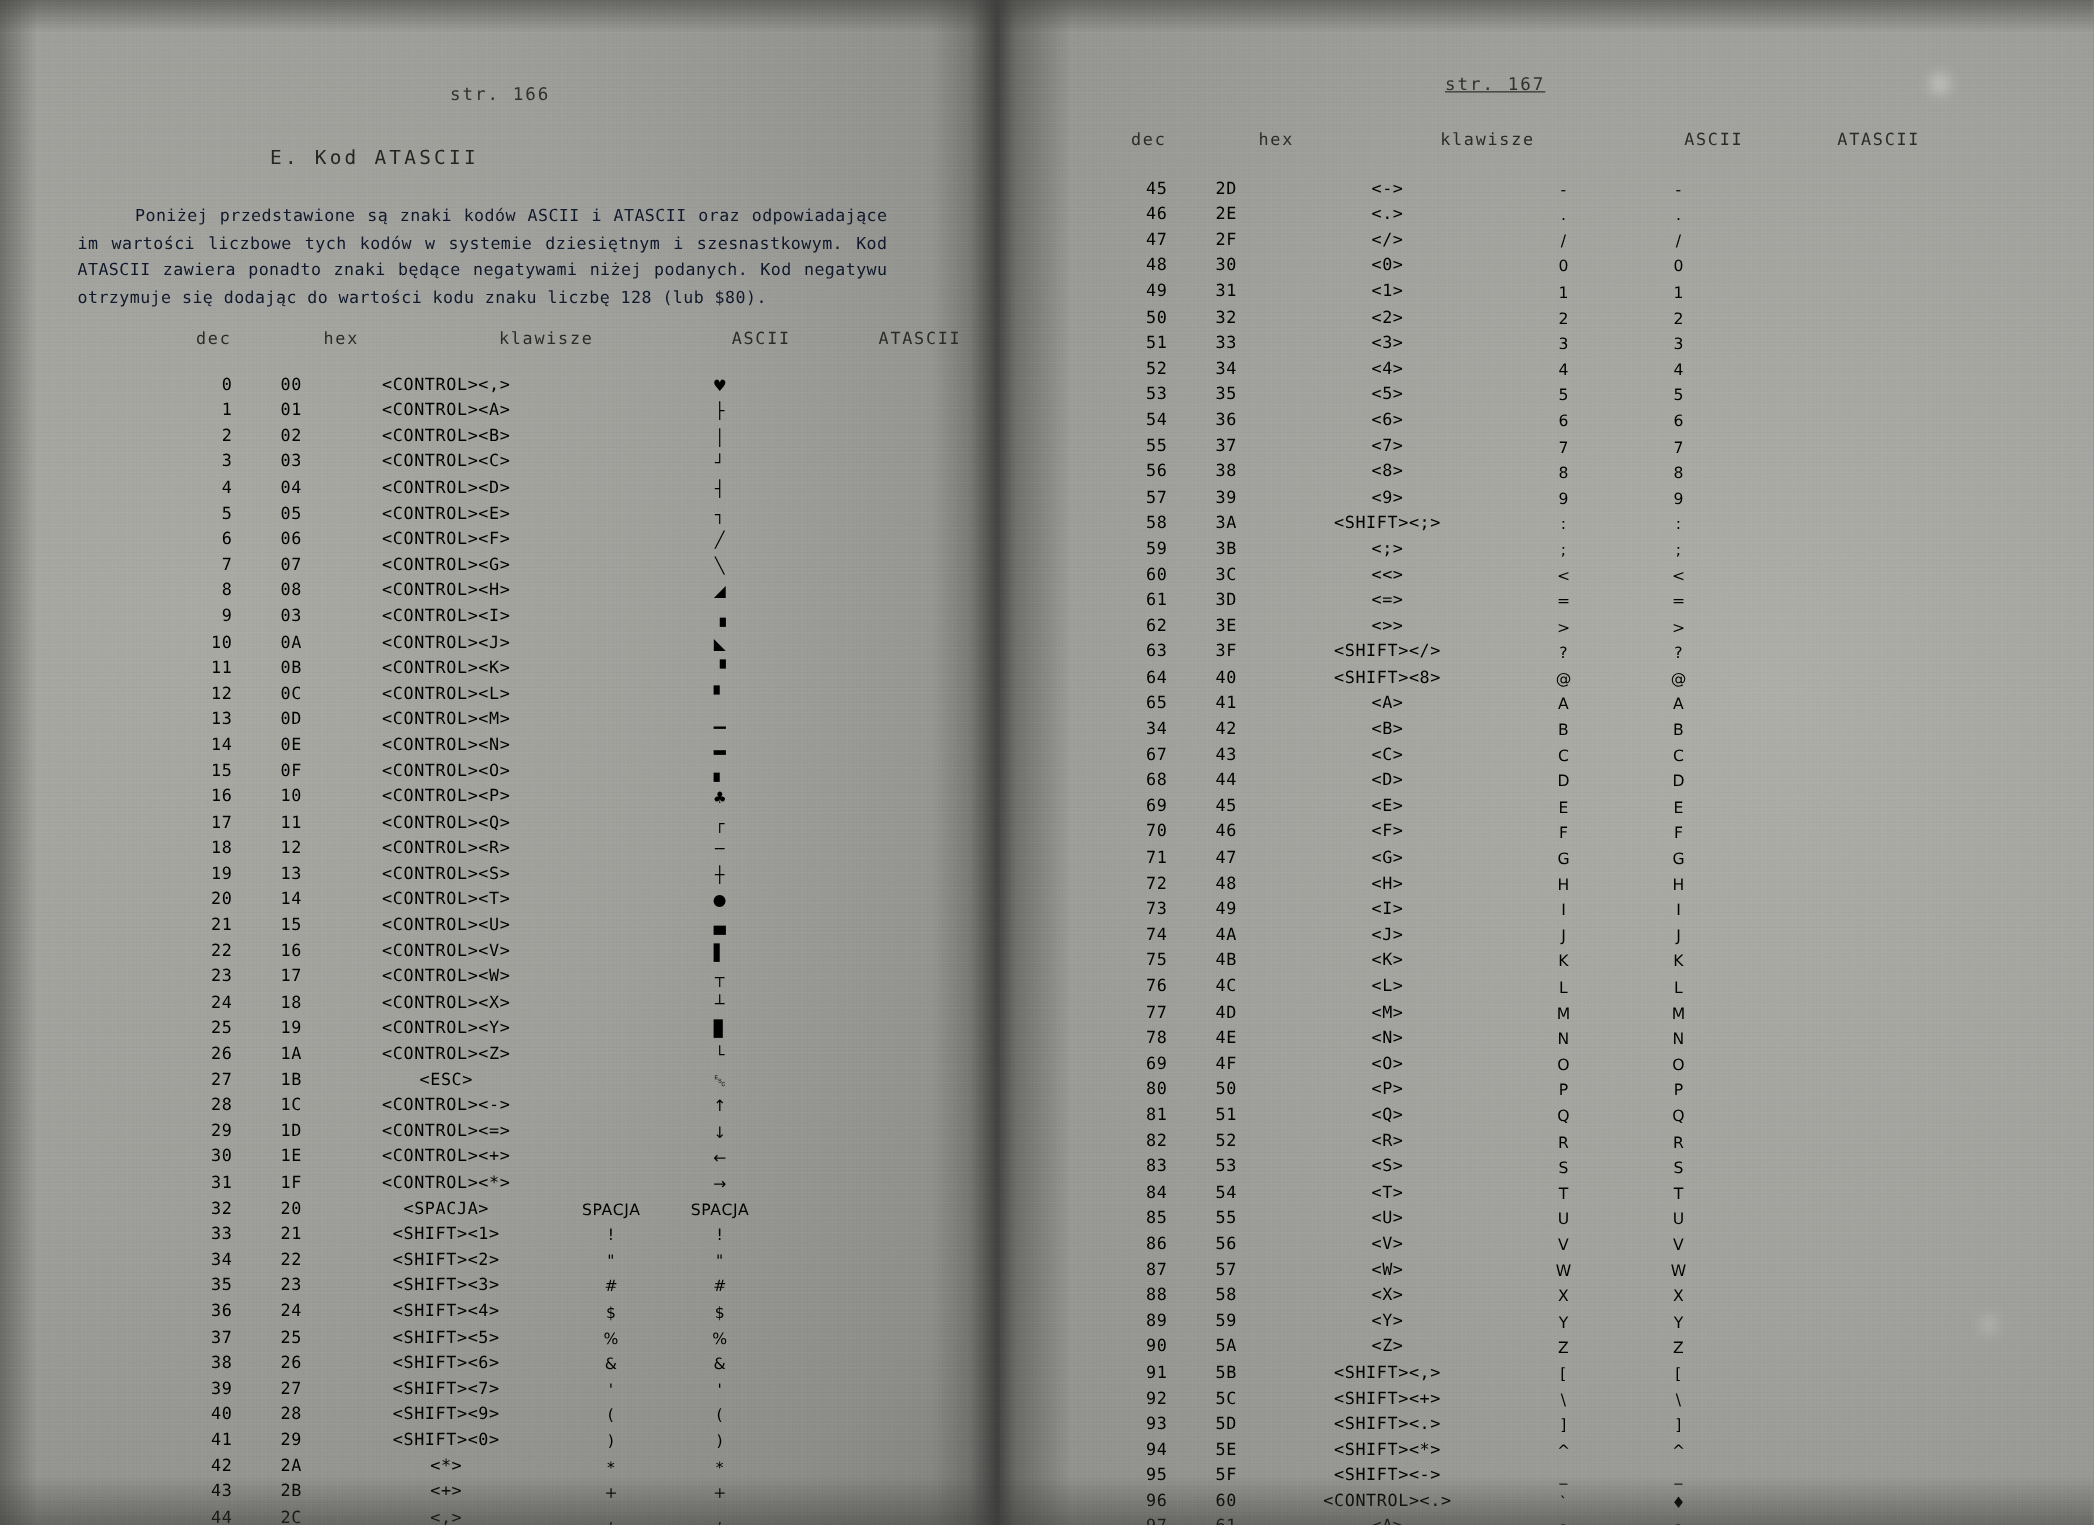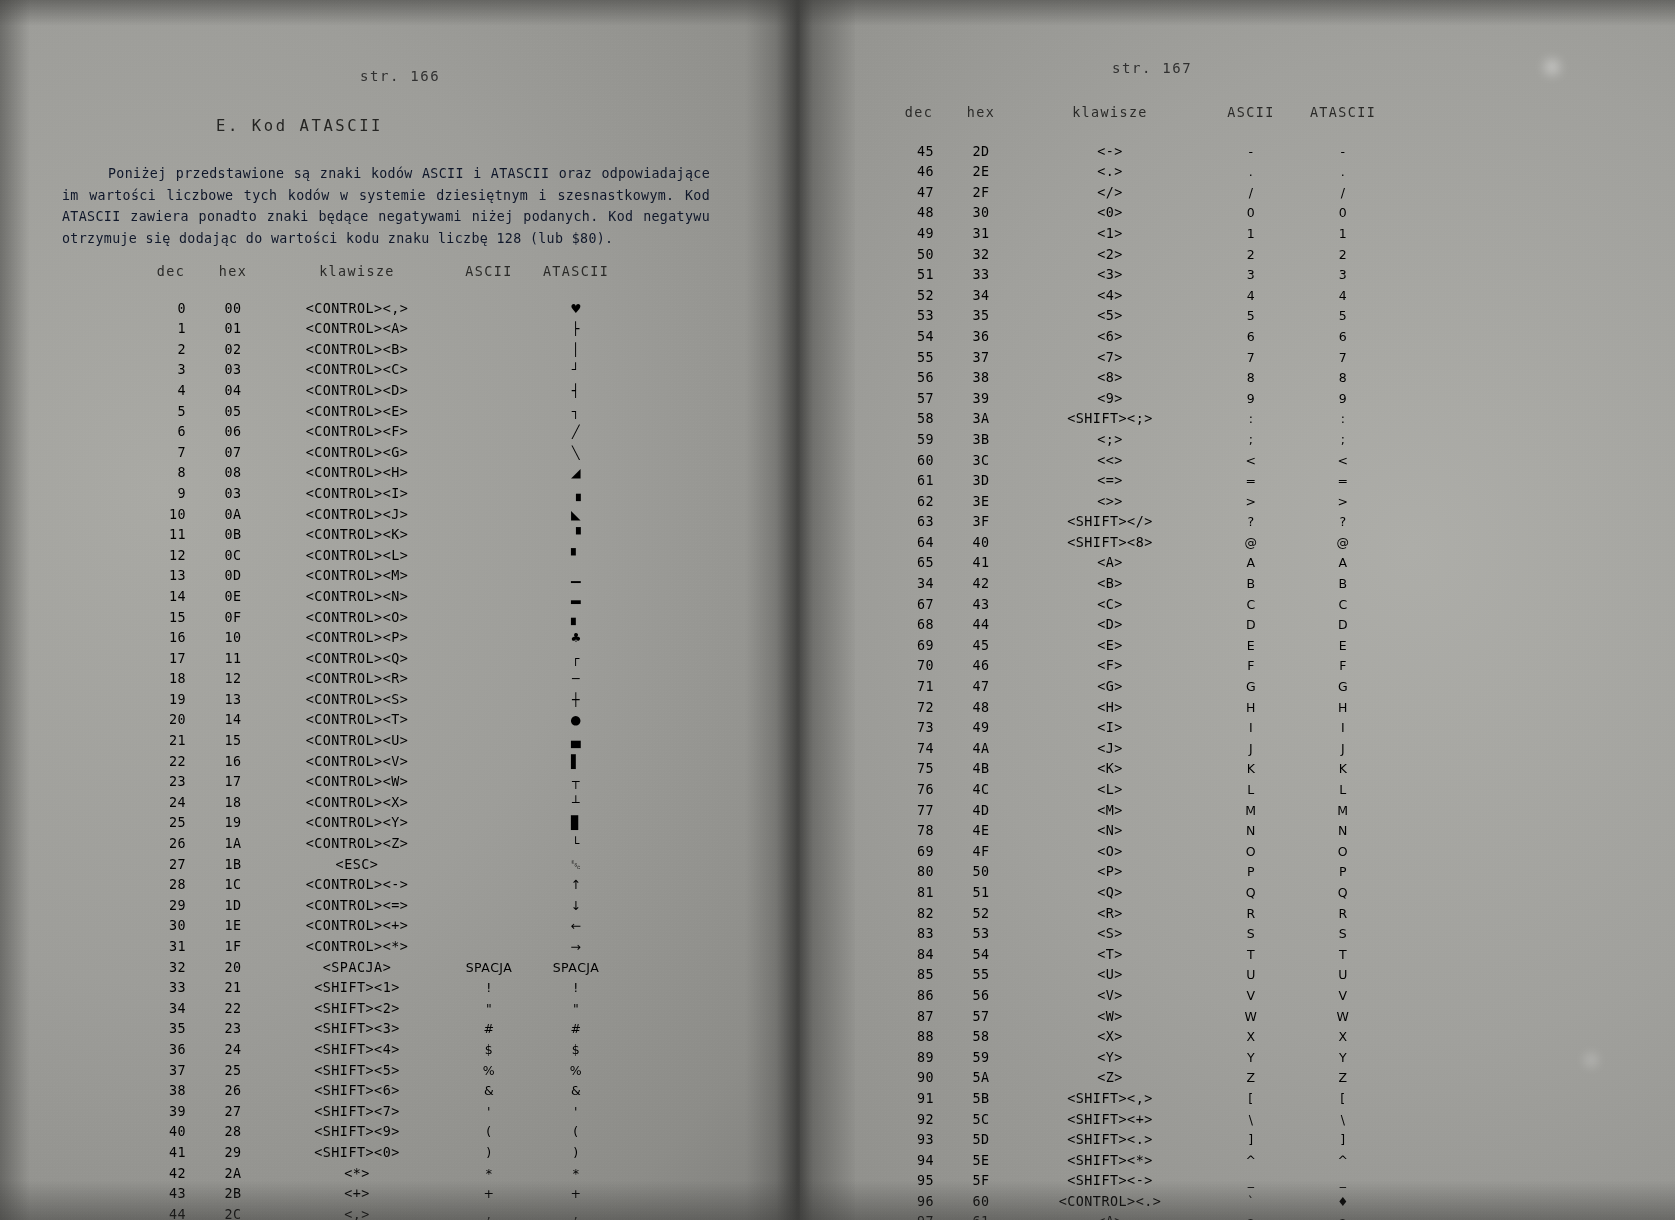--- a/index.html
+++ b/index.html
@@ -68,21 +68,21 @@
   }
 
   
   .page-num {
     position: absolute;
     font-size: 14px;
     letter-spacing: 1.6px;
     color: #303030;
   }
   #pg-left-num { left: 360px; top: 68px; }
-  #pg-right-num { left: 1112px; top: 60px; }
+  #pg-right-num { left: 1156px; top: 60px; text-decoration: underline; }
 
   #section-title {
     position: absolute;
     left: 168px; top: 117px;
     font-size: 15.5px;
     letter-spacing: 2.6px;
     color: #242422;
     margin-left: 48px;
   }
   #intro {
@@ -100,21 +100,21 @@
   
   .tbl { position: absolute; }
   .thead, .trow {
     display: grid;
     grid-template-columns: 62px 62px 186px 78px 96px;
     font-size: 13.4px;
     line-height: 20.6px;
     letter-spacing: 0.5px;
     white-space: pre;
   }
-  .thead { letter-spacing: 1.4px; color: #2a2a28; }
+  .thead { letter-spacing: 1.4px; color: #2a2a28; gap: 40px; }
   .thead .c, .trow .c { text-align: center; }
   .thead .c-keys, .trow .c-keys { text-align: center; }
   .trow .c-dec { text-align: right; padding-right: 16px; }
   .trow .c-hex { text-align: center; }
   .trow .c-asc, .trow .c-ata { text-align: center; }
   .glyph { font-family: "DejaVu Sans", sans-serif; font-size: 12.5px; }
 
   #tbl-left { left: 140px; top: 262px; }
   #tbl-left .thead { margin-bottom: 16px; }
   #tbl-right { left: 888px; top: 103px; }

